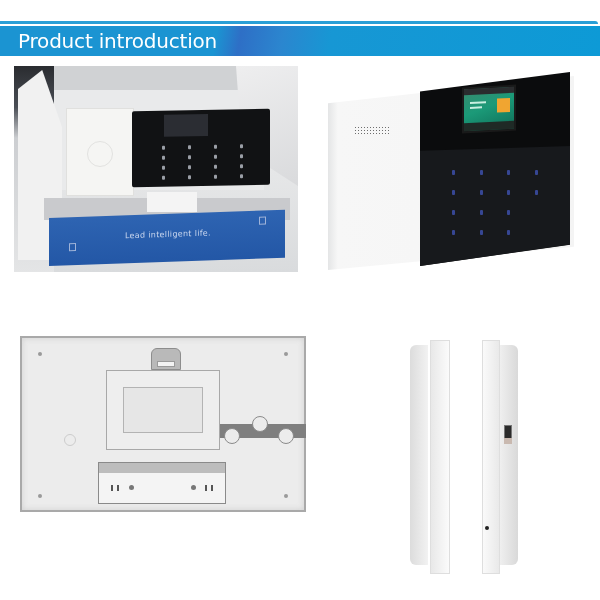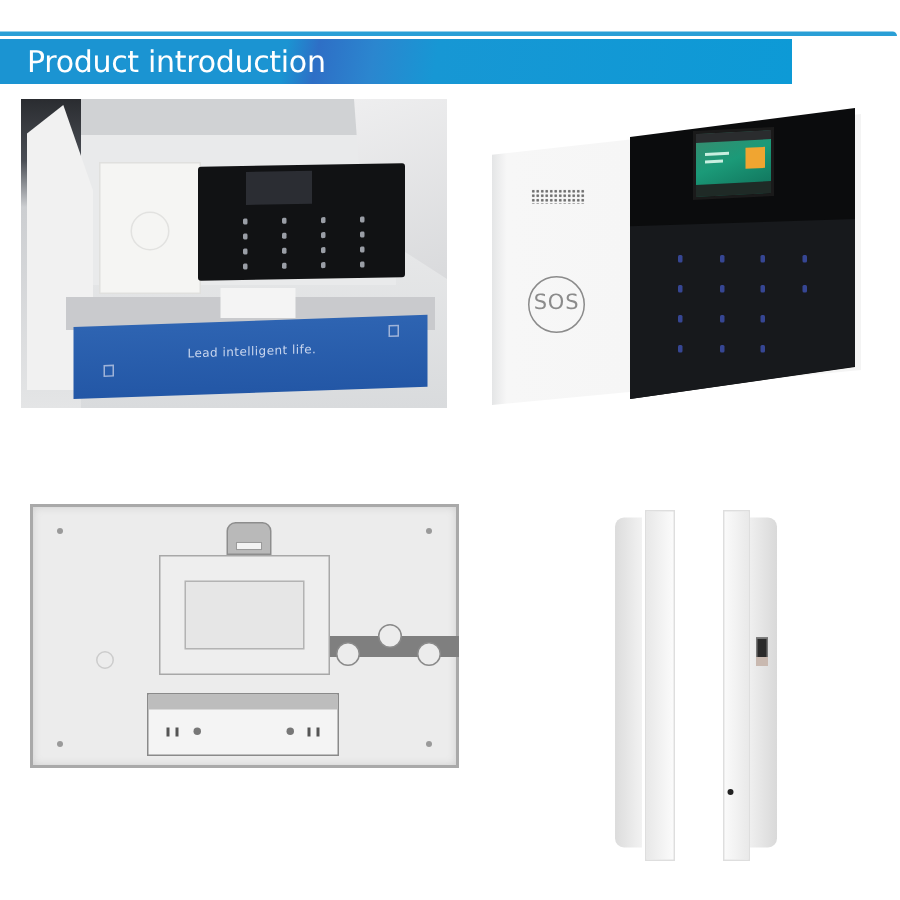--- a/index.html
+++ b/index.html
@@ -5,21 +5,21 @@
     * { box-sizing: border-box; margin: 0; padding: 0; }
     html, body { width: 600px; height: 600px; background: #ffffff; overflow: hidden; }
     body { position: relative; font-family: "Liberation Sans", sans-serif; }
 
     
     .banner-topline {
       position: absolute; left: 0; top: 21px; width: 598px; height: 3px;
       background: #2a9fd6; border-radius: 0 3px 0 0;
     }
     .banner {
-      position: absolute; left: 0; top: 26px; width: 528px; height: 30px;
+      position: absolute; left: 0; top: 26px; width: 600px; height: 30px;
       background: linear-gradient(100deg, #1b94d2 0%, #1b94d2 36%, #2e6fc6 40%, #2b86cf 47%, #1797d4 55%, #0d9ad6 100%);
       overflow: hidden;
     }
     .banner-title {
       position: absolute; left: 18px; top: 3px;
       color: #ffffff; font-size: 20px; font-weight: normal; letter-spacing: -0.2px;
       font-family: "DejaVu Sans", sans-serif;
     }
 
     
@@ -168,21 +168,20 @@
   <div class="pf-black"></div>
   <div class="pf-black-lower"></div>
   <div class="pf-screen">
     <div class="pf-screen-top"></div>
     <div class="pf-screen-line" style="top:13px; width:16px;"></div>
     <div class="pf-screen-line" style="top:18px; width:12px;"></div>
     <div class="pf-screen-tile"></div>
     <div class="pf-screen-bottom"></div>
   </div>
   <div class="pf-speaker"></div>
-  <div class="pf-sos">SOS</div>
   <div class="pf-keys">
     <span class="pf-key"></span>
     <span class="pf-key"></span>
     <span class="pf-key"></span>
     <span class="pf-key"></span>
     <span class="pf-key"></span>
     <span class="pf-key"></span>
     <span class="pf-key"></span>
     <span class="pf-key"></span>
     <span class="pf-key"></span>

